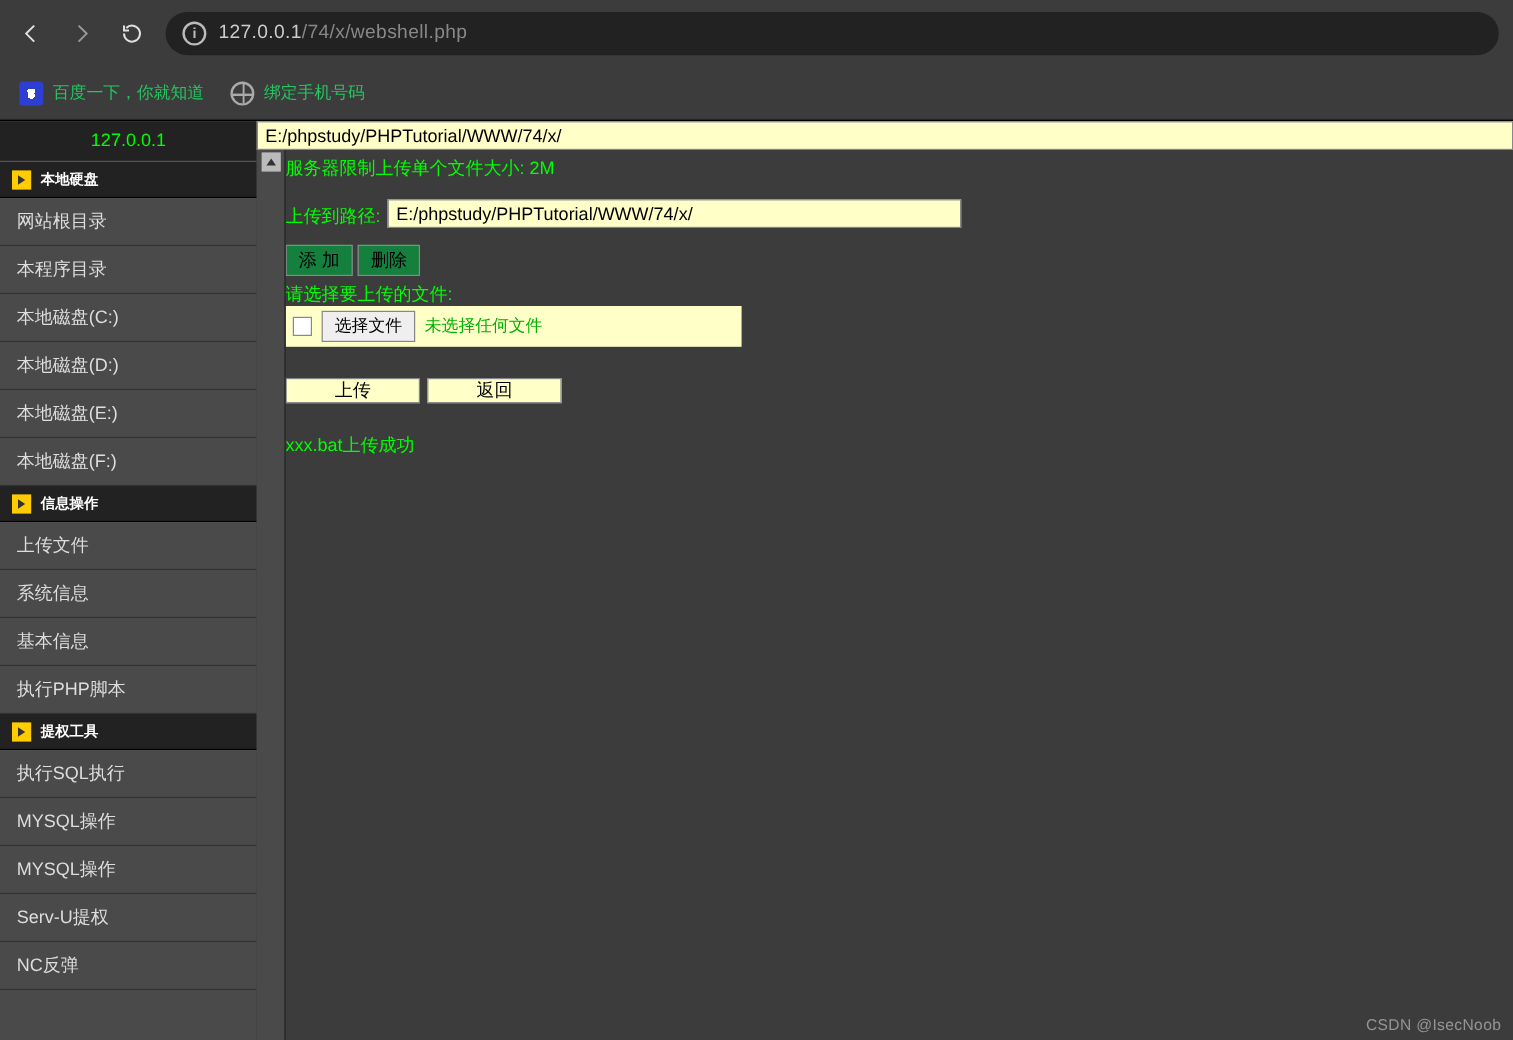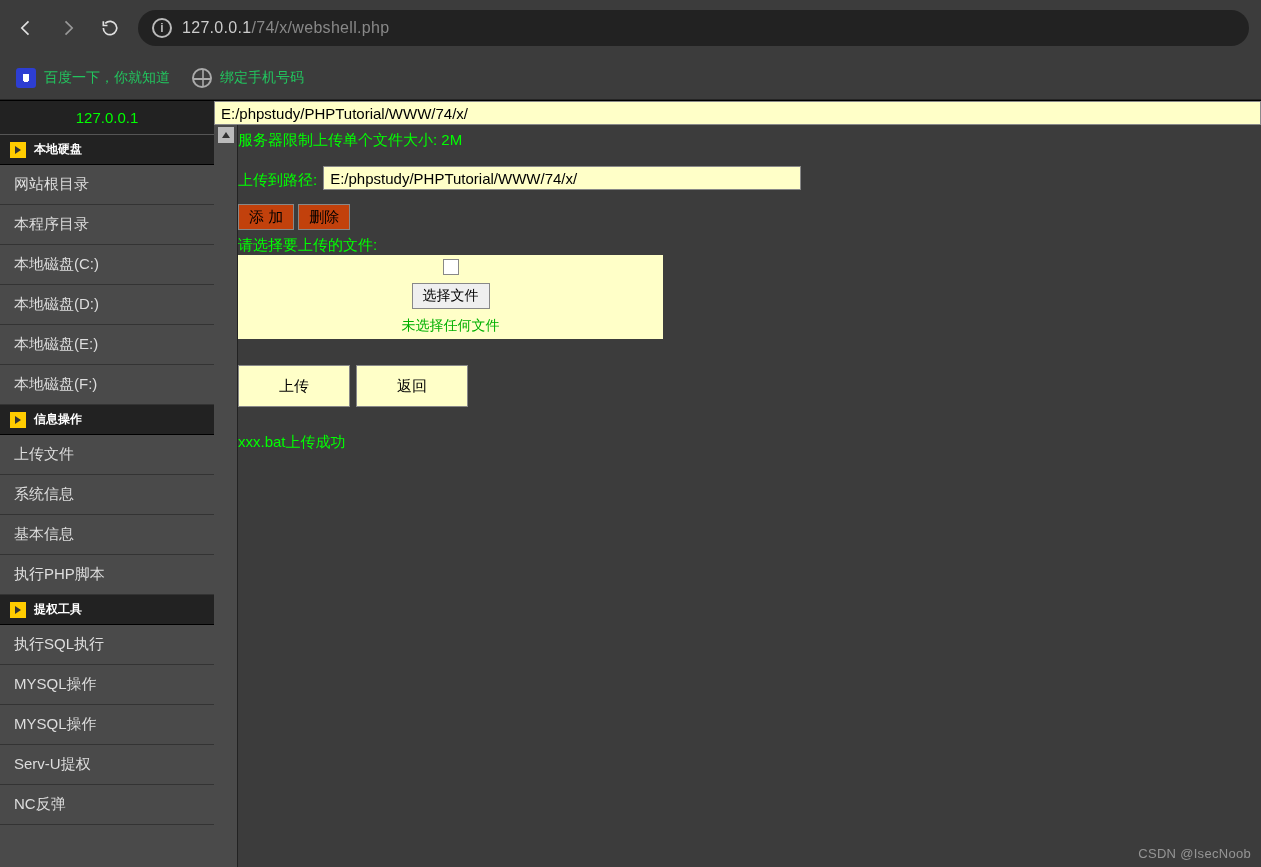--- a/index.html
+++ b/index.html
@@ -215,37 +215,36 @@
   background: #ffffc8;
   border: 1px solid #888;
   padding: 2px 6px;
   color: #000;
   font-size: 15px;
   width: 478px;
   height: 24px;
 }
 .btn-row { display: flex; gap: 4px; margin-bottom: 6px; }
 .yellow-btn {
-  background: #c2410c;
+  background: #15803d;
   border: 1px solid #888;
   color: #000;
   font-size: 15px;
   padding: 2px 10px;
   cursor: pointer;
   height: 26px;
 }
 .file-select-row {
   background: #ffffc8;
   display: inline-flex;
   align-items: center;
   padding: 4px 6px;
   gap: 8px;
   margin-bottom: 26px;
-  width: 425px;
-  flex-direction: column;
+  width: 380px;
 }
 .checkbox {
   width: 16px; height: 16px;
   background: #fff;
   border: 1px solid #888;
 }
 .file-btn {
   background: #efefef;
   border: 1px solid #888;
   padding: 3px 10px;
@@ -253,21 +252,21 @@
   color: #000;
   cursor: pointer;
 }
 .no-file-text { color: #00b000; font-size: 14px; }
 .action-row { display: flex; gap: 6px; margin-bottom: 26px; }
 .action-btn {
   background: #ffffc8;
   border: 1px solid #888;
   color: #000;
   width: 112px;
-  height: 42px;
+  height: 21px;
   font-size: 15px;
   cursor: pointer;
 }
 .success-msg { color: #00ff00; font-size: 15px; }
 .watermark {
   position: absolute;
   bottom: 6px;
   right: 10px;
   color: rgba(220,220,220,0.55);
   font-size: 13px;

